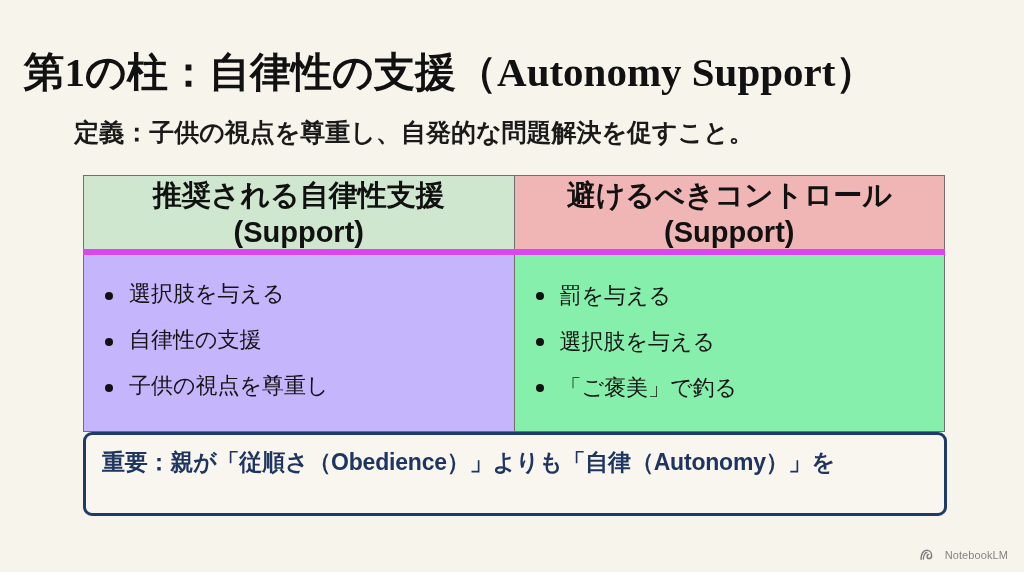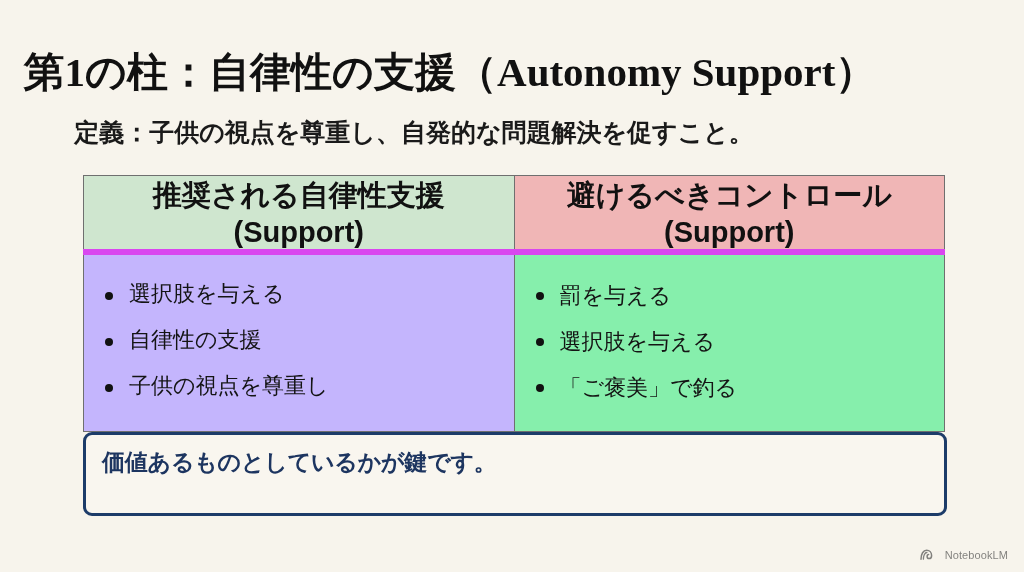--- a/index.html
+++ b/index.html
@@ -165,21 +165,21 @@
           <li>罰を与える</li>
           <li>選択肢を与える</li>
           <li>「ご褒美」で釣る</li>
         </ul>
       </td>
     </tr>
   </tbody>
 </table>
 
 <div class="callout">
-  <div class="callout-text">価値あるものとしているかが鍵です。</div>
+  <div class="callout-text">重要：親が「従順さ（Obedience）」よりも「自律（Autonomy）」を</div>
 </div>
 
 <div class="watermark">
   <span>
     <svg width="13" height="11" viewBox="0 0 13 11" aria-hidden="true">
       <path d="M1 10.2 C1 5.0 3.3 1.2 6.6 1.2 C9.6 1.2 11.6 3.6 11.6 6.4 C11.6 8.3 10.5 9.6 9.1 9.6 C7.9 9.6 7.1 8.7 7.1 7.5 C7.1 6.4 7.8 5.6 8.6 5.6" fill="none" stroke="#3a3a3a" stroke-width="1.5" stroke-linecap="round"></path>
       <path d="M3.4 10.2 C3.4 6.4 4.8 3.5 6.9 3.5" fill="none" stroke="#3a3a3a" stroke-width="1.3" stroke-linecap="round"></path>
     </svg>
   </span>
   <span class="watermark-label">NotebookLM</span>

